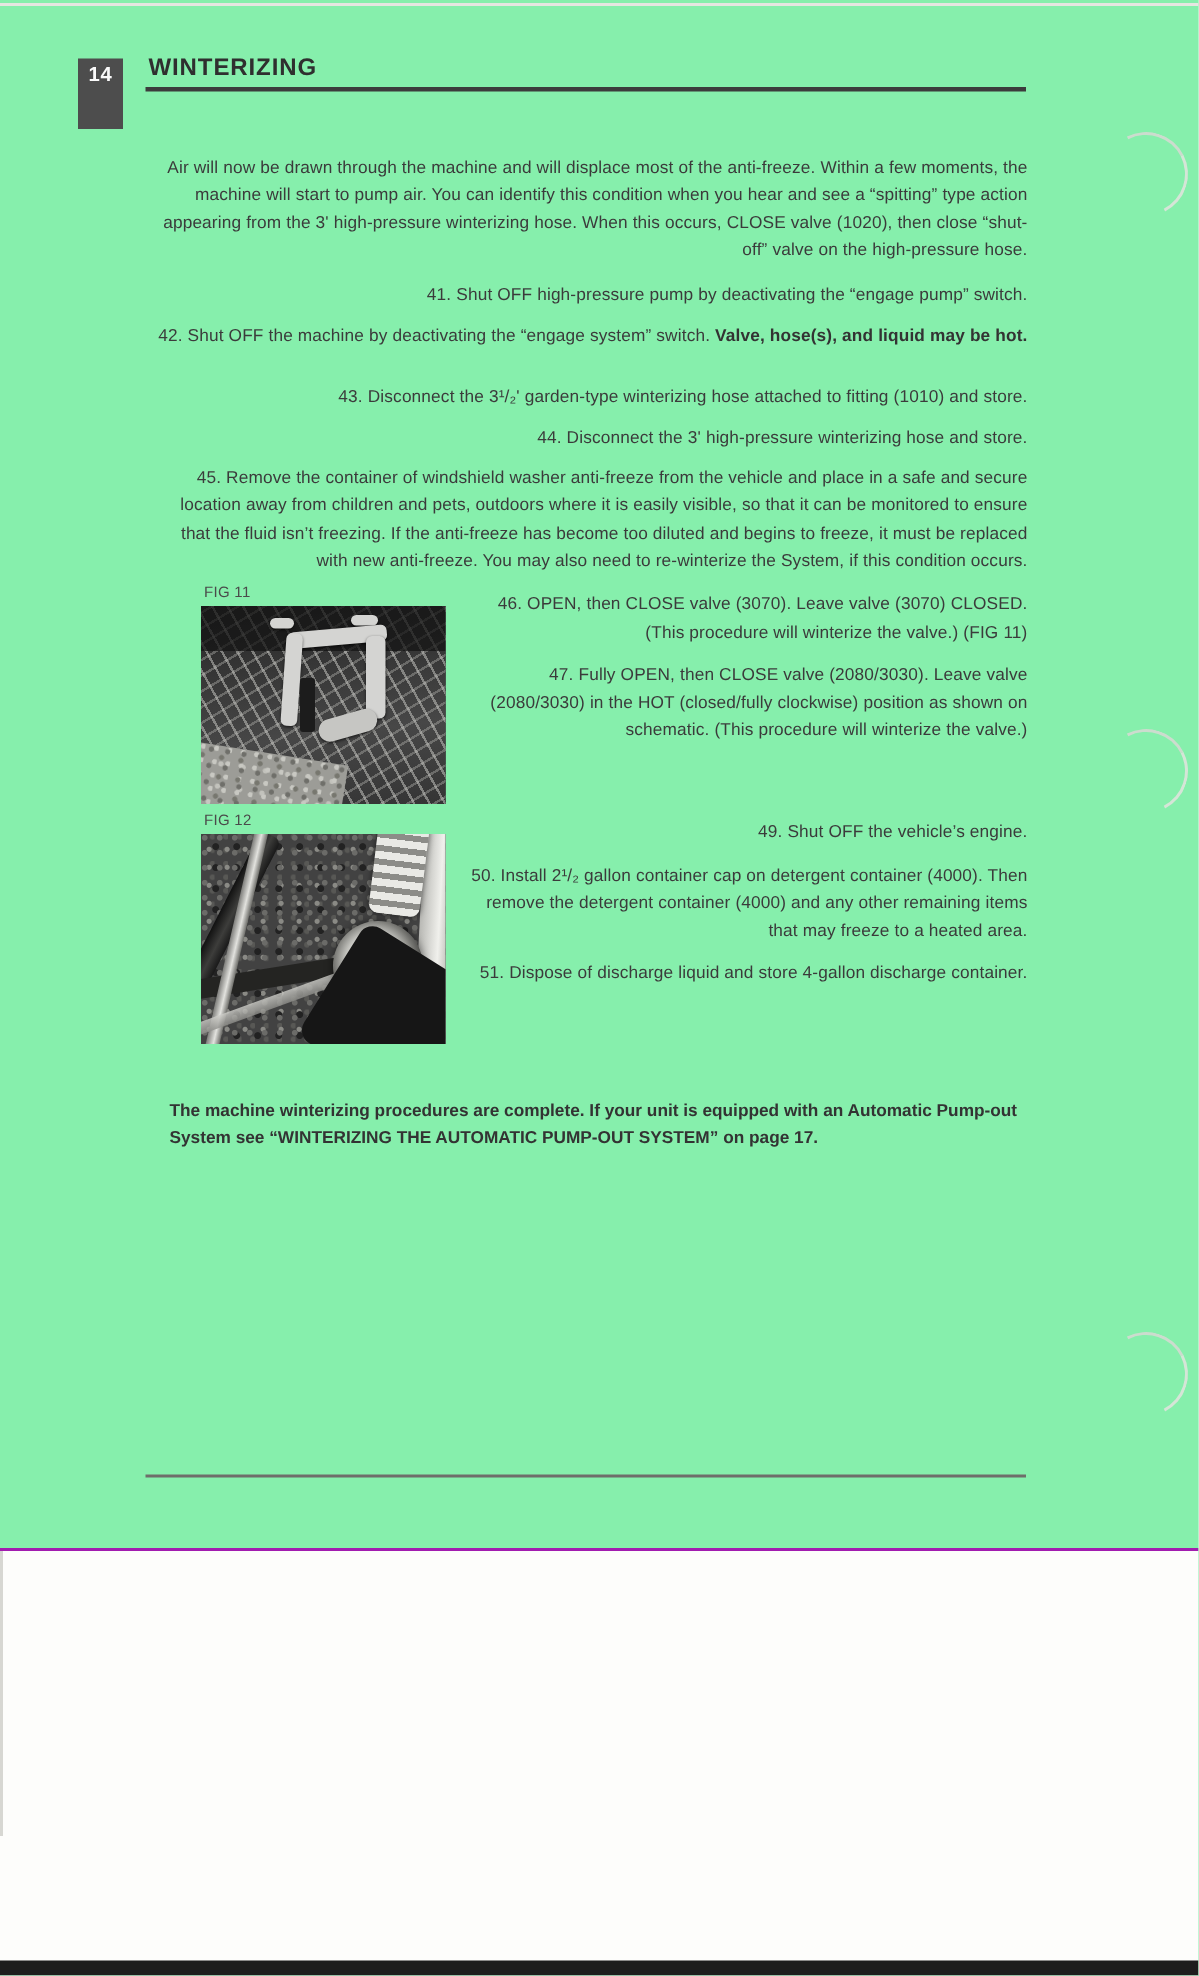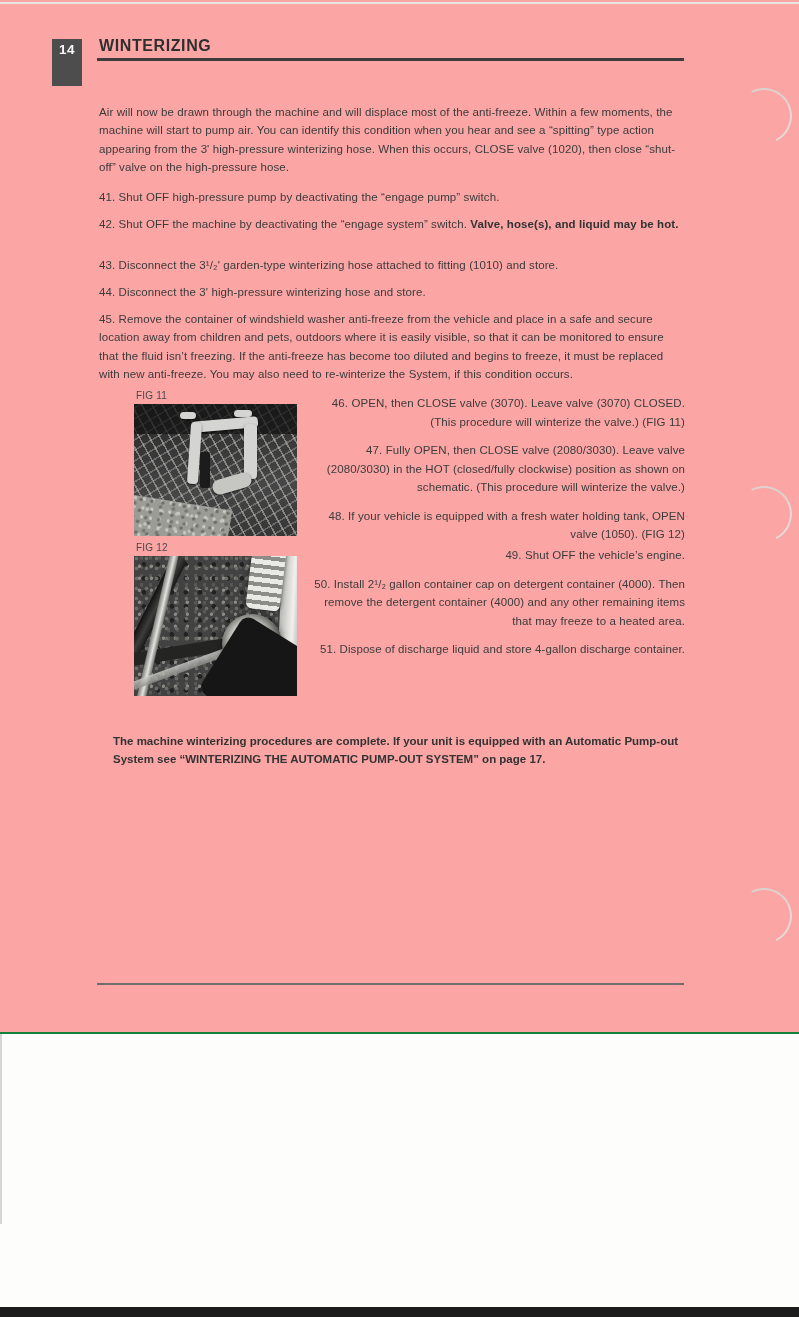--- a/index.html
+++ b/index.html
@@ -5,22 +5,22 @@
   html,body{margin:0;padding:0;}
   body{
     width:799px;height:1317px;position:relative;
     background:#fdfdfb;
     font-family:"Liberation Sans","DejaVu Sans",sans-serif;
     color:#3b3b3b;
     overflow:hidden;
   }
   .scan-page{
     position:absolute;top:0;left:0;width:799px;height:1032px;
-    background:#fca5a5;
-    border-bottom:2px solid #15803d;
+    background:#86efac;
+    border-bottom:2px solid #a21caf;
   }
   .edge-top{position:absolute;top:2px;left:0;width:799px;height:2px;background:#e6e6e1;}
   .edge-left{
     position:absolute;top:0;left:9px;width:2px;height:1030px;
     background:linear-gradient(#2e2e2e 0,#4a4a4a 120px,#9a9a96 200px,#dcdcd6 320px,#ececе6 500px,#f0f0ea 1030px);
   }
   .edge-left-lower{position:absolute;top:1034px;left:0;width:2px;height:190px;background:#d7d7d2;}
   .black-strip{position:absolute;left:0;bottom:0;width:799px;height:10px;background:#1d1d1d;}
   .curl{
     position:absolute;right:7px;width:52px;height:52px;border-radius:50%;
@@ -38,21 +38,21 @@
   }
   .title{
     position:absolute;left:99px;top:37px;
     font-size:16px;font-weight:bold;letter-spacing:.6px;color:#2f2f2f;
   }
   .title-rule{position:absolute;left:97px;top:58px;width:587px;height:3px;background:#3c3c3c;}
 
   
   .para{
     position:absolute;left:99px;width:586px;
-    font-size:11.5px;line-height:18.5px;letter-spacing:.1px;
+    font-size:11.5px;line-height:18.5px;letter-spacing:.1px;text-align:right;
   }
   .para strong,.footer-note{font-weight:bold;color:#333;}
   .intro{top:91px;}
   .st41{top:176px;}
   .st42{top:203px;}
   .st43{top:244px;}
   .st44{top:271px;}
   .st45{top:298px;}
 
   
@@ -163,21 +163,20 @@
         <div class="pipe f11-pipe-left"></div>
         <div class="pipe f11-pipe-right"></div>
         <div class="pipe f11-elbow"></div>
         <div class="f11-handle"></div>
         <div class="f11-concrete"></div>
       </div>
     </div>
     <div class="steps-col">
       <p class="step">46. OPEN, then CLOSE valve (3070). Leave valve (3070) CLOSED. (This procedure will winterize the valve.) (FIG 11)</p>
       <p class="step">47. Fully OPEN, then CLOSE valve (2080/3030). Leave valve (2080/3030) in the HOT (closed/fully clockwise) position as shown on schematic. (This procedure will winterize the valve.)</p>
-      <p class="step">48. If your vehicle is equipped with a fresh water holding tank, OPEN valve (1050). (FIG 12)</p>
     </div>
   </div>
 
   <div class="fig-row row2">
     <div class="fig-col">
       <div class="fig-label">FIG 12</div>
       <div class="photo photo2">
         <div class="speckle"></div>
         <div class="hose f12-hose2"></div>
         <div class="hose f12-hose3"></div>

